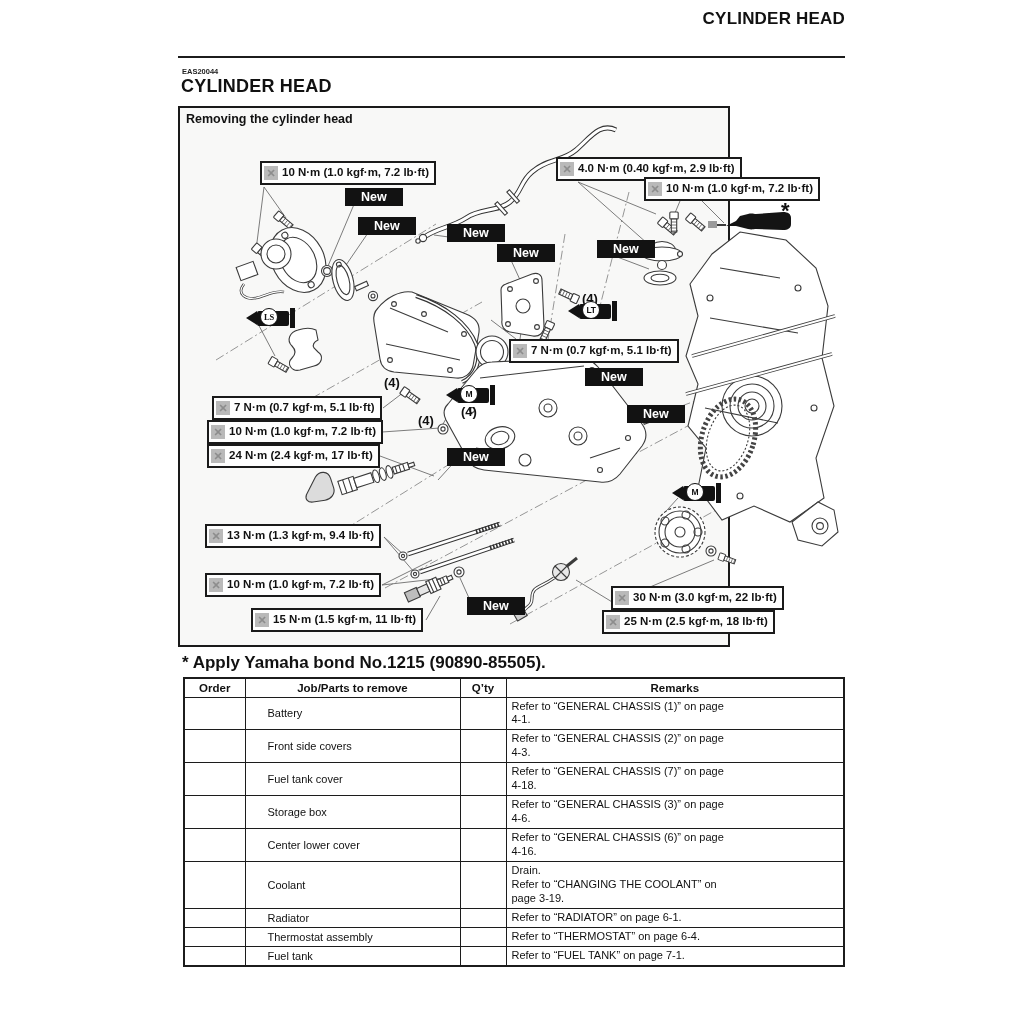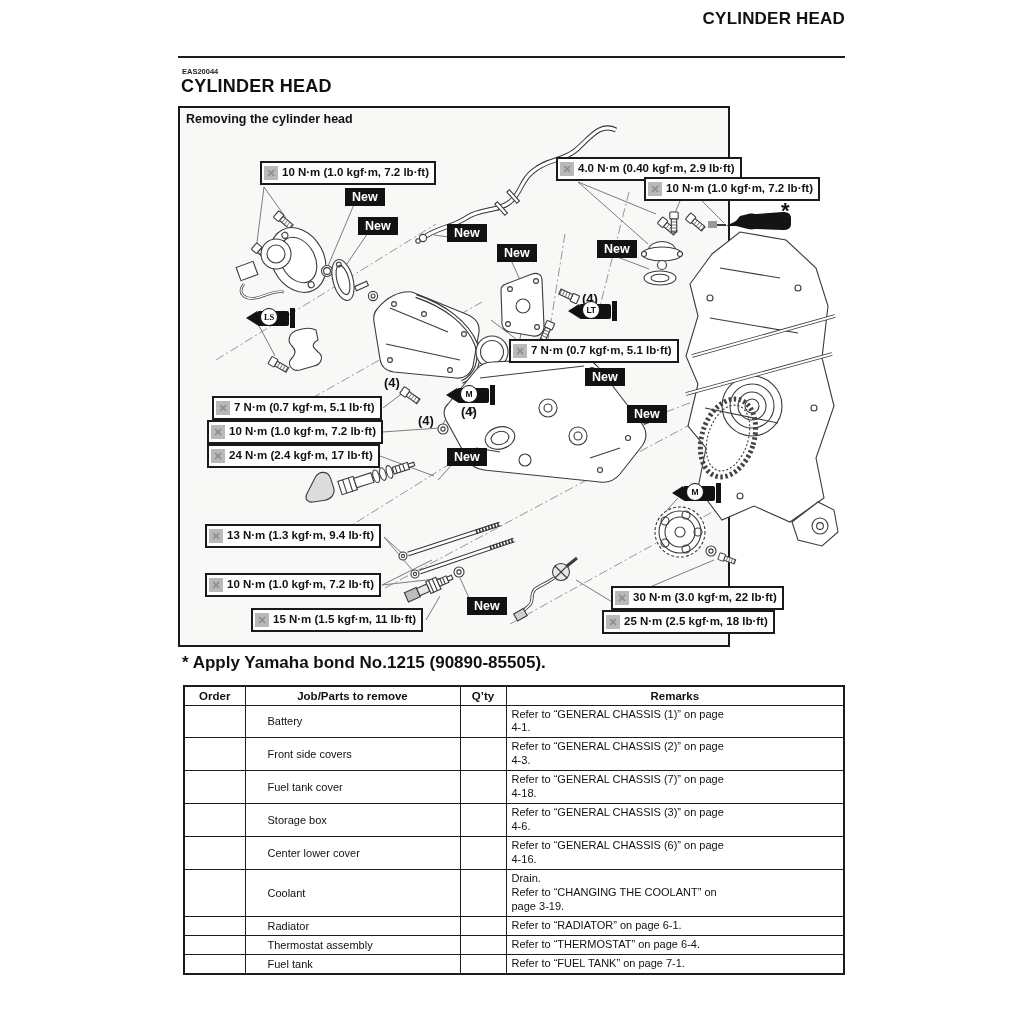--- a/index.html
+++ b/index.html
@@ -30,21 +30,21 @@
   }
   .wrench{
     display:inline-flex;align-items:center;justify-content:center;
     width:14px;height:14px;background:#b9b9b9;color:#8d8d8d;font-size:11px;font-weight:bold;
     margin-right:4px;line-height:1;
   }
   .callout-text{font-size:11.5px;font-weight:bold;line-height:1;}
   
   .new-badge{
     position:absolute;z-index:4;background:#121212;color:#fff;
-    font-size:12.5px;font-weight:bold;padding:2px 7px;line-height:1.15;
+    font-size:12.5px;font-weight:bold;padding:2px 16px;line-height:1.15;
   }
   
   .qty-label{position:absolute;z-index:4;font-size:13px;font-weight:bold;color:#111;}
   
   .marker{position:absolute;z-index:4;display:flex;align-items:center;height:22px;}
   .tube-nozzle{
     width:0;height:0;border-top:7px solid transparent;border-bottom:7px solid transparent;
     border-right:11px solid #121212;
   }
   .tube-body{position:relative;width:32px;height:15px;background:#121212;border-radius:2px;}
@@ -54,21 +54,21 @@
     background:#fff;border:1.5px solid #101010;color:#101010;
     display:flex;align-items:center;justify-content:center;
     font-size:8.5px;font-weight:bold;box-sizing:border-box;letter-spacing:-.3px;
   }
   .asterisk-label{position:absolute;z-index:4;font-size:22px;font-weight:bold;line-height:1;}
   
   .footnote{position:absolute;left:182px;top:653px;font-size:17px;font-weight:bold;}
   
   .parts-table{
     position:absolute;left:183px;top:677px;width:660px;
-    border-collapse:collapse;table-layout:fixed;font-size:11px;margin-top:8px;
+    border-collapse:collapse;table-layout:fixed;font-size:11px;
   }
   .parts-table td,.parts-table th{
     border:1px solid #1c1c1c;vertical-align:middle;padding:2px 3px;box-sizing:border-box;
   }
   .parts-table{border:2px solid #1c1c1c;}
   .parts-table th{font-size:11.5px;font-weight:bold;text-align:center;height:19px;padding:1px 2px;}
   .col-order{width:61px;}
   .col-job{width:215px;}
   .col-qty{width:46px;}
   .col-remarks{width:338px;}

